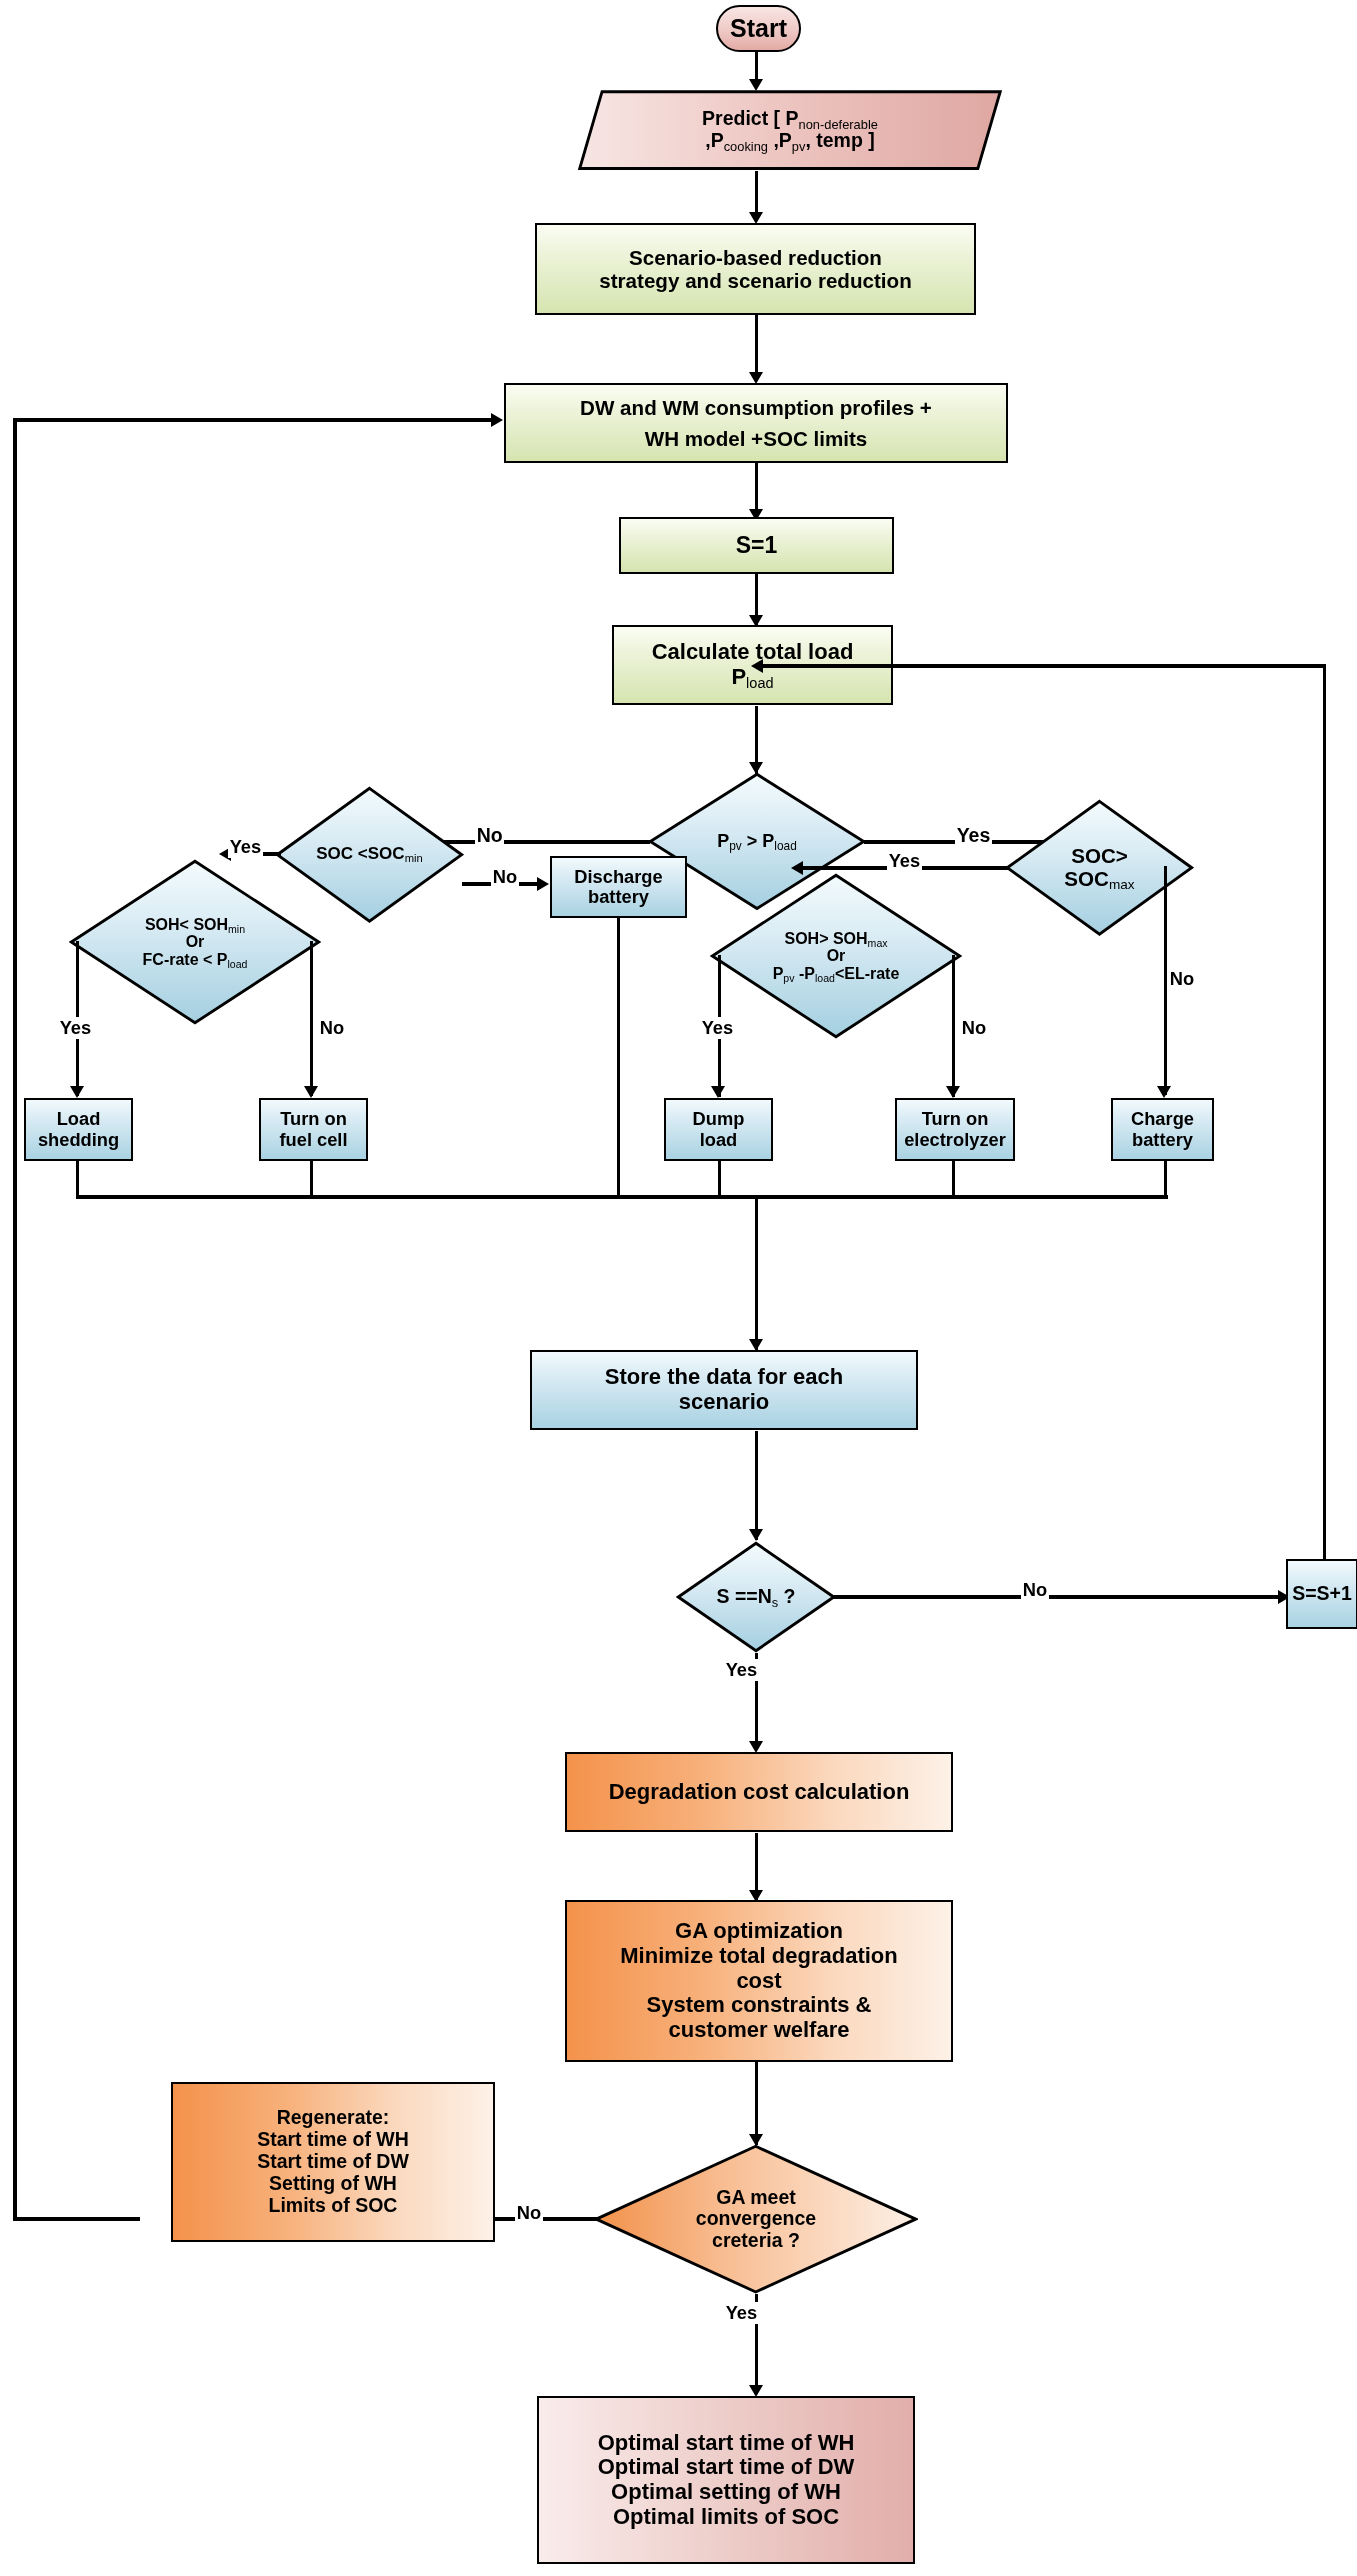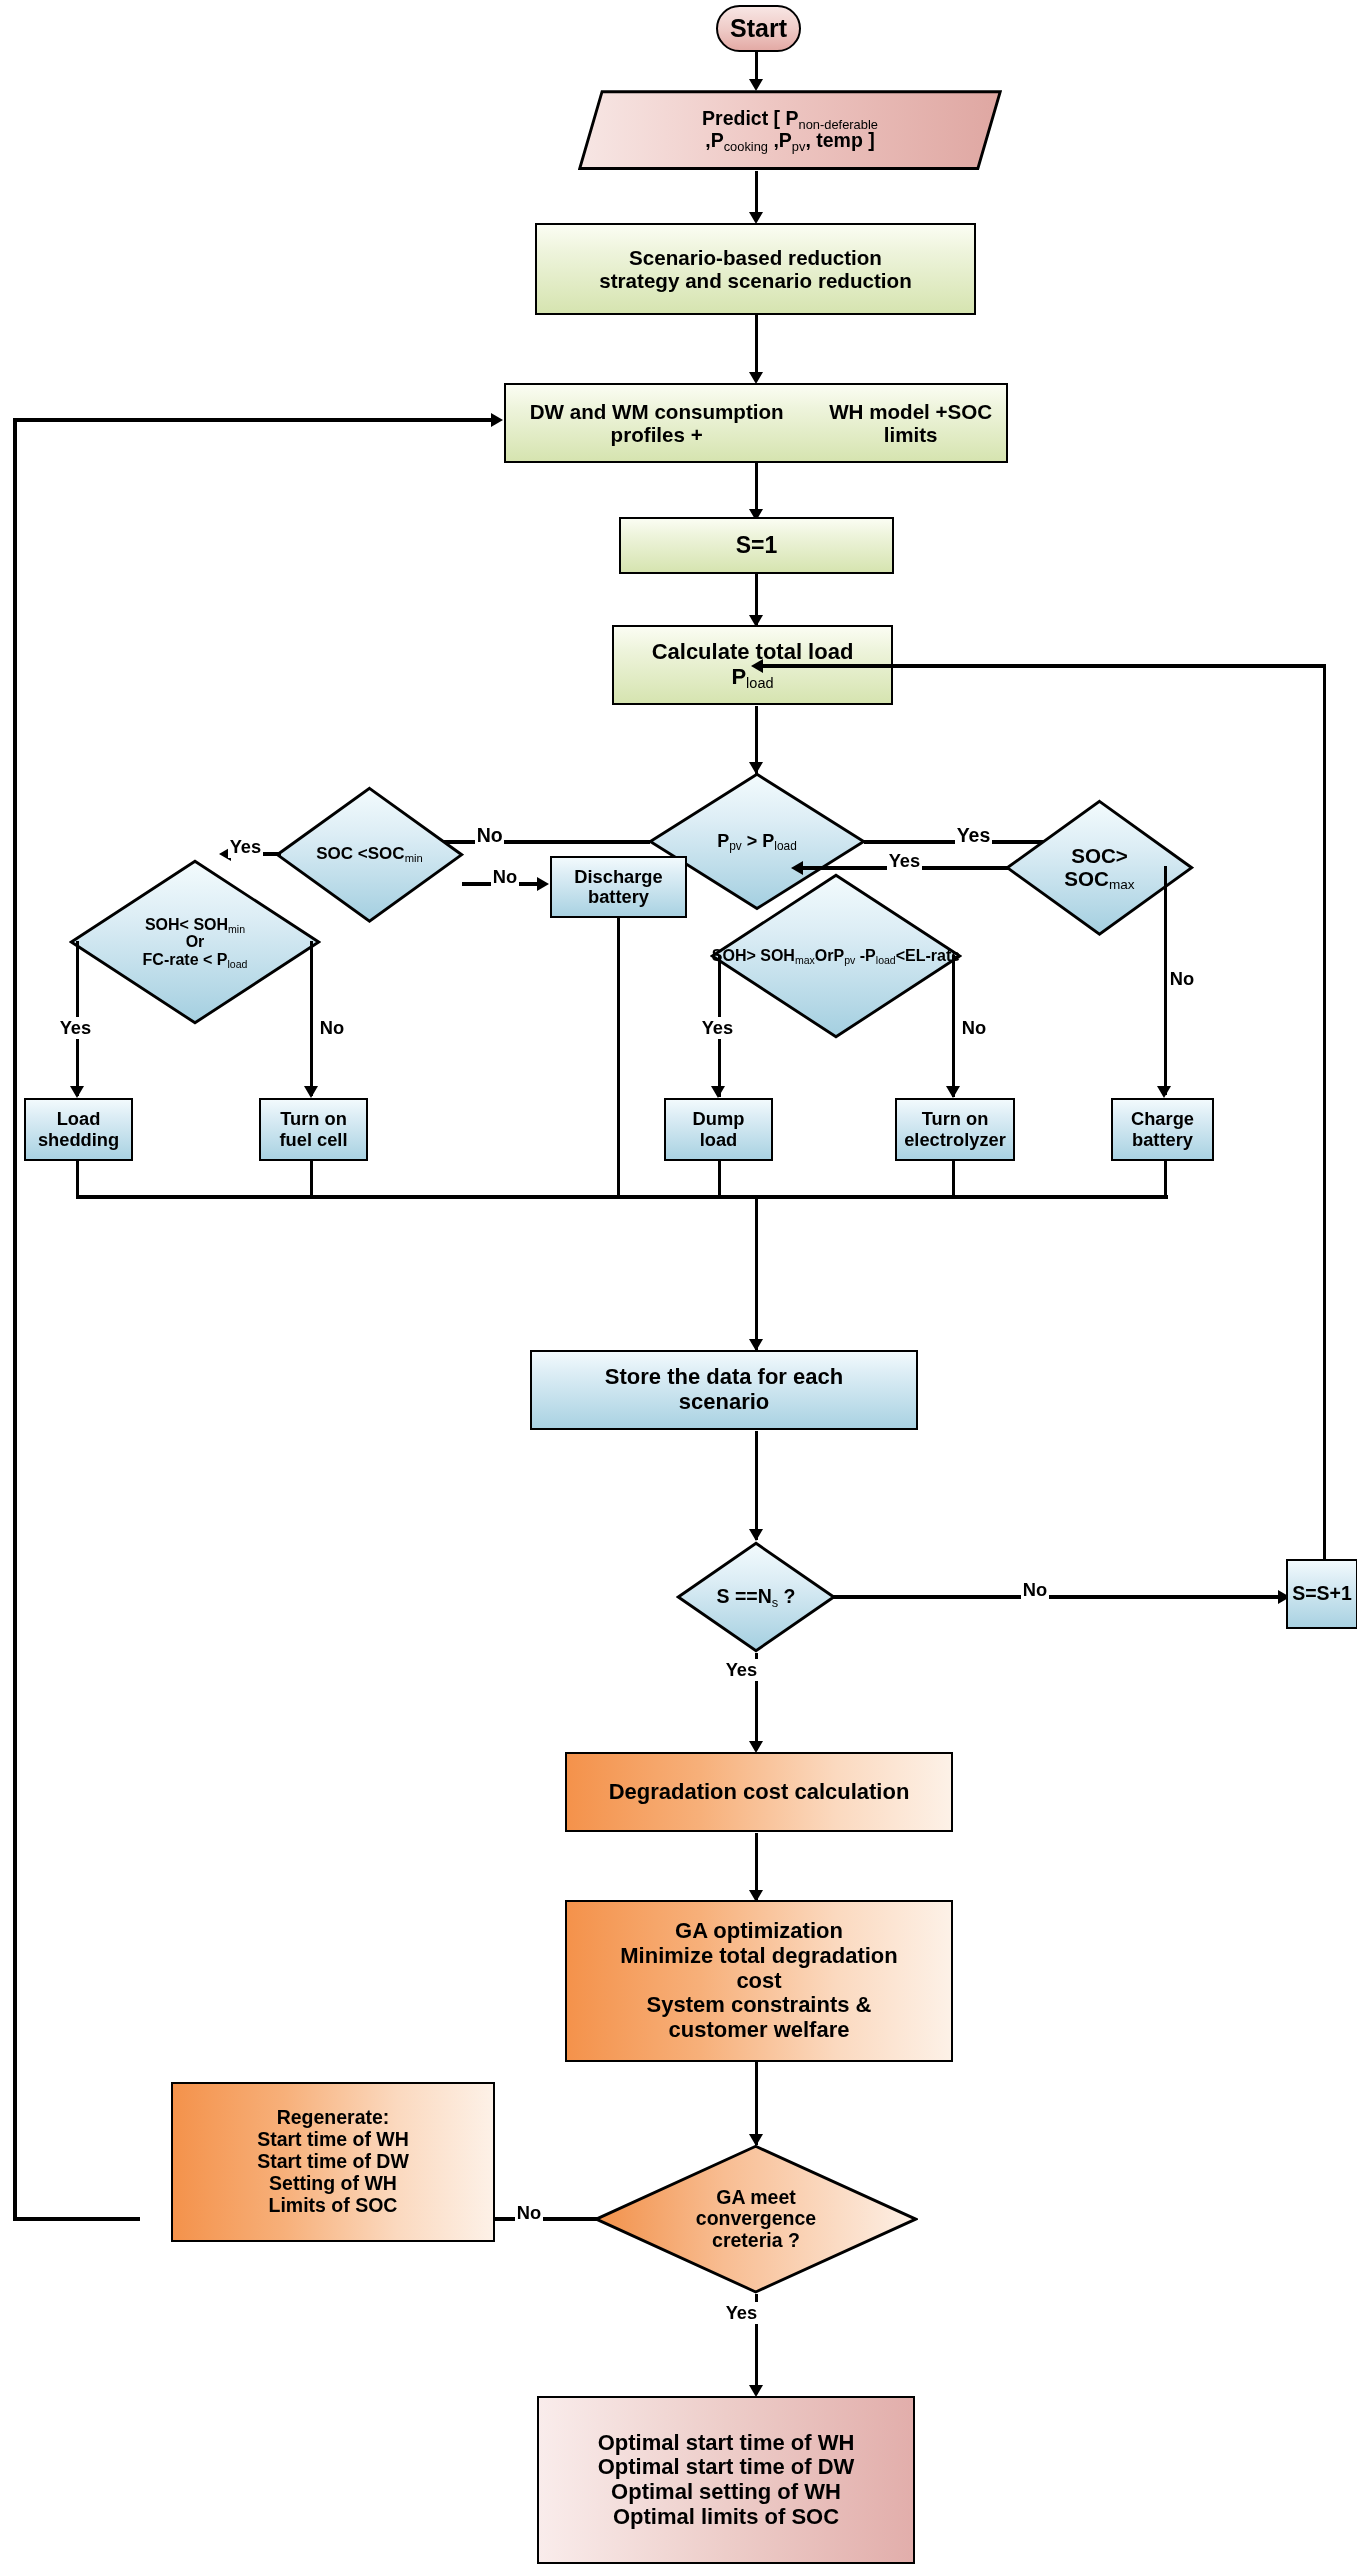--- a/index.html
+++ b/index.html
@@ -66,21 +66,21 @@
   <div class="arrow ad" style="left:749px;top:212px;"></div>
 
   <div class="node rect green" style="left:535px;top:223px;width:441px;height:92px;font-size:20.6px;flex-direction:column;">
     <span>Scenario-based reduction</span>
     <span>strategy and scenario reduction</span>
   </div>
 
   <div class="line vl" style="left:755px;top:315px;height:63px;"></div>
   <div class="arrow ad" style="left:749px;top:372px;"></div>
 
-  <div class="node rect green" style="left:504px;top:383px;width:504px;height:80px;font-size:20.6px;flex-direction:row;gap:8px;">
+  <div class="node rect green" style="left:504px;top:383px;width:504px;height:80px;font-size:20.6px;flex-direction:column;gap:8px;">
     <span>DW and WM consumption profiles +</span>
     <span>WH model +SOC limits</span>
   </div>
 
   <div class="line vl" style="left:755px;top:463px;height:50px;"></div>
   <div class="arrow ad" style="left:749px;top:509px;"></div>
 
   <div class="node rect green" style="left:619px;top:517px;width:275px;height:57px;font-size:23px;">
     <span>S=1</span>
   </div>
@@ -219,21 +219,21 @@
     <svg viewBox="0 0 440 290" preserveAspectRatio="none">
       <defs>
           <linearGradient id="bg5" x1="0" y1="0" x2="0" y2="1">
         <stop offset="0%" stop-color="#f3fbfd"></stop>
             <stop offset="35%" stop-color="#dcedf5"></stop>
             <stop offset="100%" stop-color="#a4cfe0"></stop>
           </linearGradient>
         </defs>
       <polygon points="220,4 436,145 220,286 4,145" fill="url(#bg5)" stroke="#000" stroke-width="5"></polygon>
     </svg>
-    <div class="dtext" style="font-size:16px;flex-direction:row;">
+    <div class="dtext" style="font-size:16px;flex-direction:column;">
       <span><span>SOH&gt;  SOH</span><sub>max</sub></span>
       <span>Or</span>
       <span><span>P</span><sub>pv</sub><span> -P</span><sub>load</sub><span>&lt;EL-rate</span></span>
     </div>
   </div>
 
   <div class="line vl" style="left:718px;top:955px;height:142px;"></div>
   <div class="arrow ad" style="left:711px;top:1086px;"></div>
   <div class="lbl" style="left:700px;top:1017px;font-size:18.3px;">Yes</div>
 

